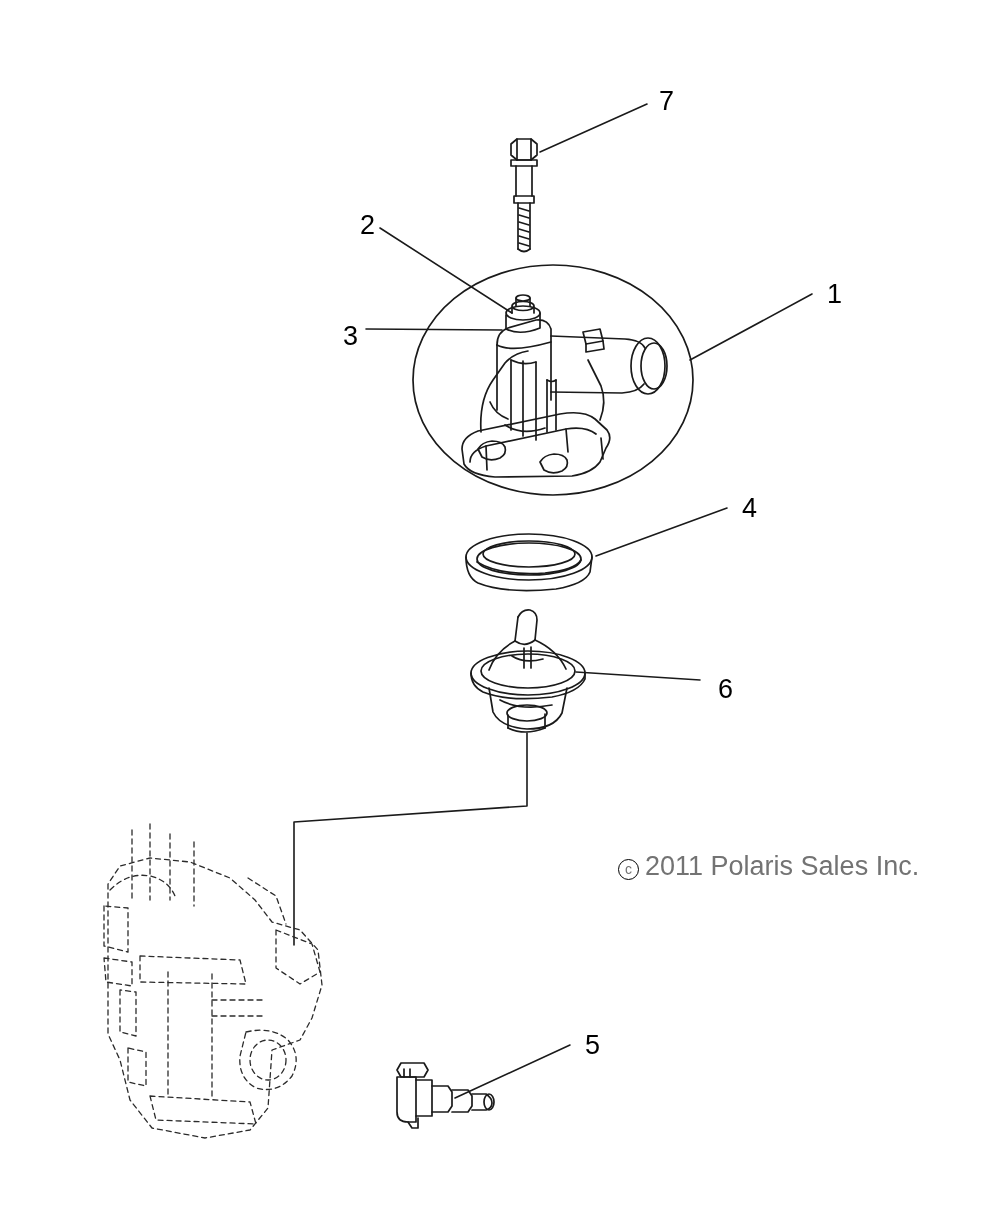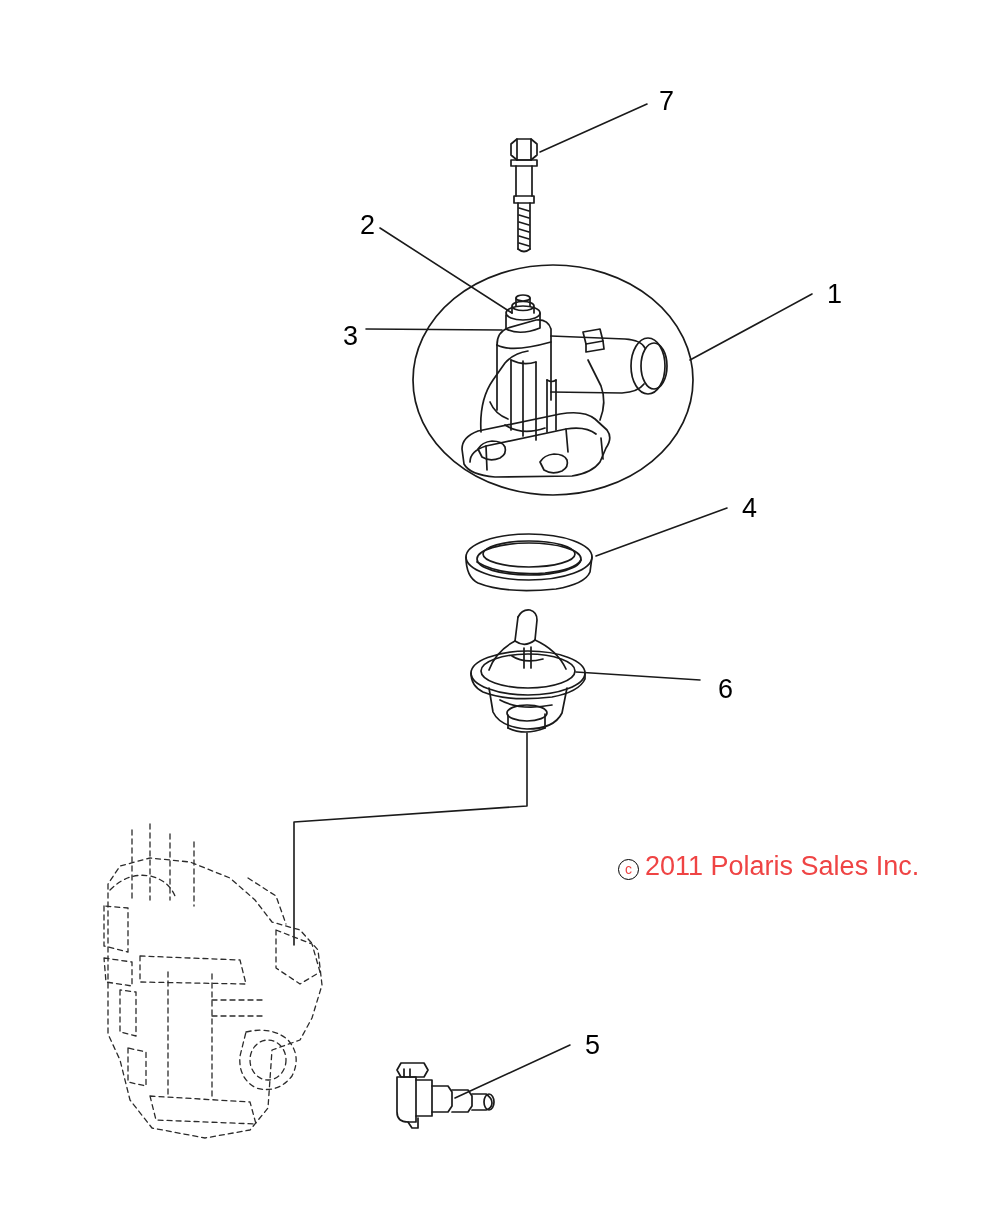--- a/index.html
+++ b/index.html
@@ -32,21 +32,21 @@
     color: #000000;
     line-height: 1;
     user-select: none;
   }
   #copyright {
     position: absolute;
     left: 618px;
     top: 851px;
     font-size: 27px;
     font-family: "Liberation Sans", sans-serif;
-    color: #ef4444;
+    color: #737373;
     white-space: nowrap;
   }
   #copyright .c-mark {
     display: inline-block;
     width: 19px;
     height: 19px;
     border: 1.6px solid #000;
     border-radius: 50%;
     font-size: 14px;
     line-height: 18px;

